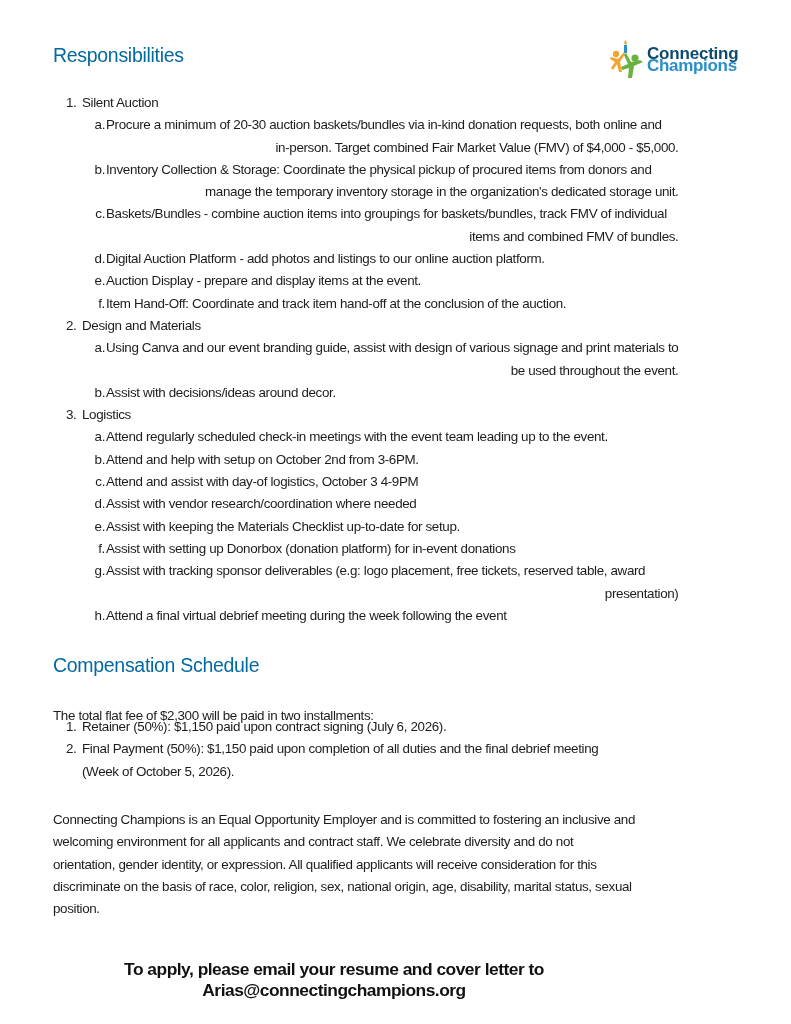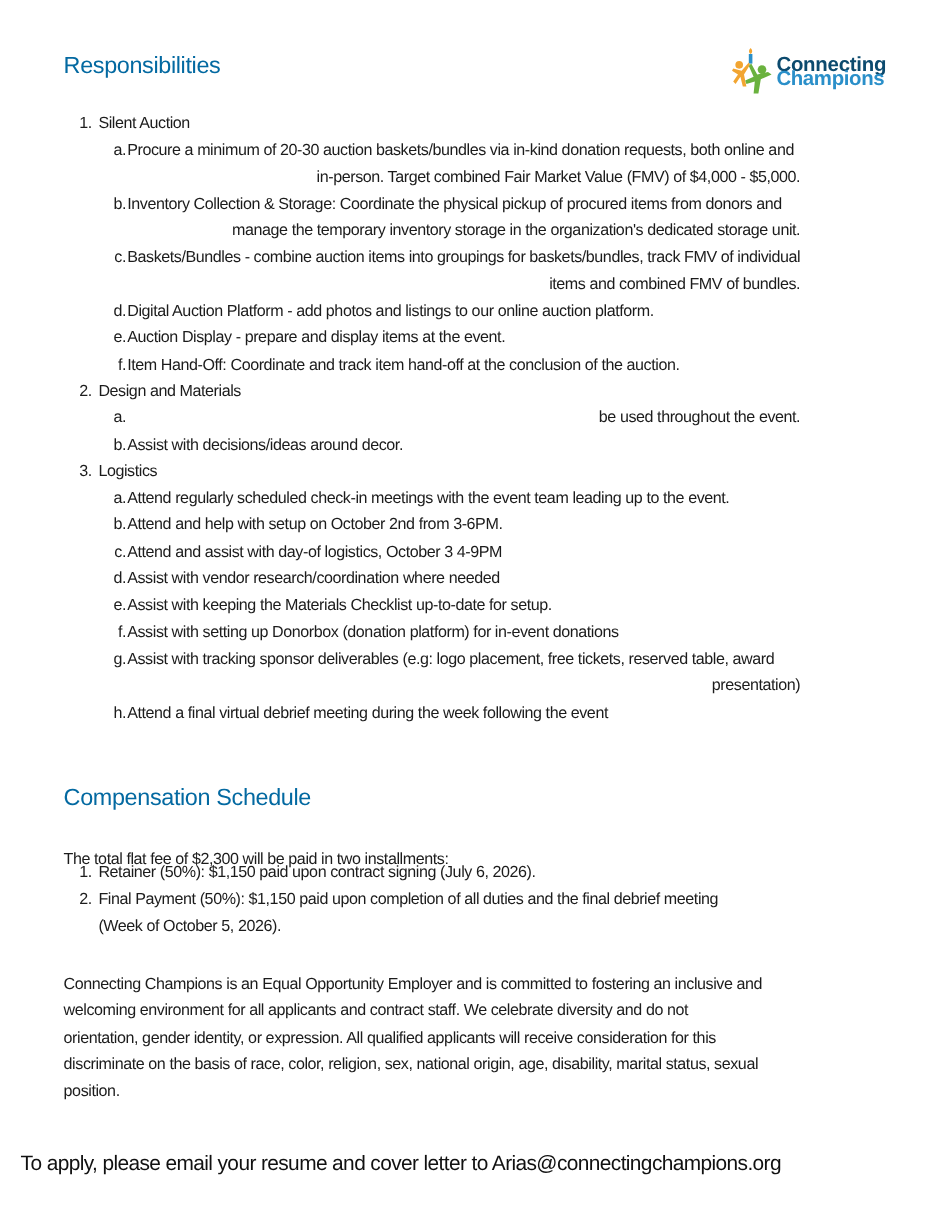--- a/index.html
+++ b/index.html
@@ -26,21 +26,21 @@
   .comp-intro { position: absolute; left: 53px; top: 690px; margin-top: 15px; }
   .comp-list { position: absolute; left: 66px; top: 716px; }
   .comp-item { position: relative; padding-left: 16px; }
   .comp-item .num { position: absolute; left: 0; }
   .comp-item .cont { display: block; padding-left: 0; }
 
   .eeo { position: absolute; left: 53px; top: 809px; width: 640px; white-space: normal; }
   .eeo span { display: block; white-space: nowrap; }
 
   .apply { position: absolute; left: 0; width: 668px; top: 959px; text-align: center;
-    font-size: 17.4px; font-weight: normal; color: #111; letter-spacing: -0.5px; }
+    font-size: 17.4px; font-weight: bold; color: #111; letter-spacing: -0.5px; }
 </style>
 </head>
 <body>
 
 <div class="page">
 
   <div class="logo">
     <svg width="36" height="40" viewBox="0 0 36 40">
 
       <rect x="14" y="5" width="3" height="8" fill="#2a8fc9"></rect>
@@ -91,20 +91,21 @@
       <span class="letter">f.</span>
       <span class="body">Item Hand-Off: Coordinate and track item hand-off at the conclusion of the auction.</span>
     </div>
 
     <div class="lvl1">
       <span class="num">2.</span>
       <span>Design and Materials</span>
     </div>
     <div class="sub">
       <span class="letter">a.</span>
+      <span class="body">Using Canva and our event branding guide, assist with design of various signage and print materials to</span>
       <span class="cont">be used throughout the event.</span>
     </div>
     <div class="sub">
       <span class="letter">b.</span>
       <span class="body">Assist with decisions/ideas around decor.</span>
     </div>
 
     <div class="lvl1">
       <span class="num">3.</span>
       <span>Logistics</span>

